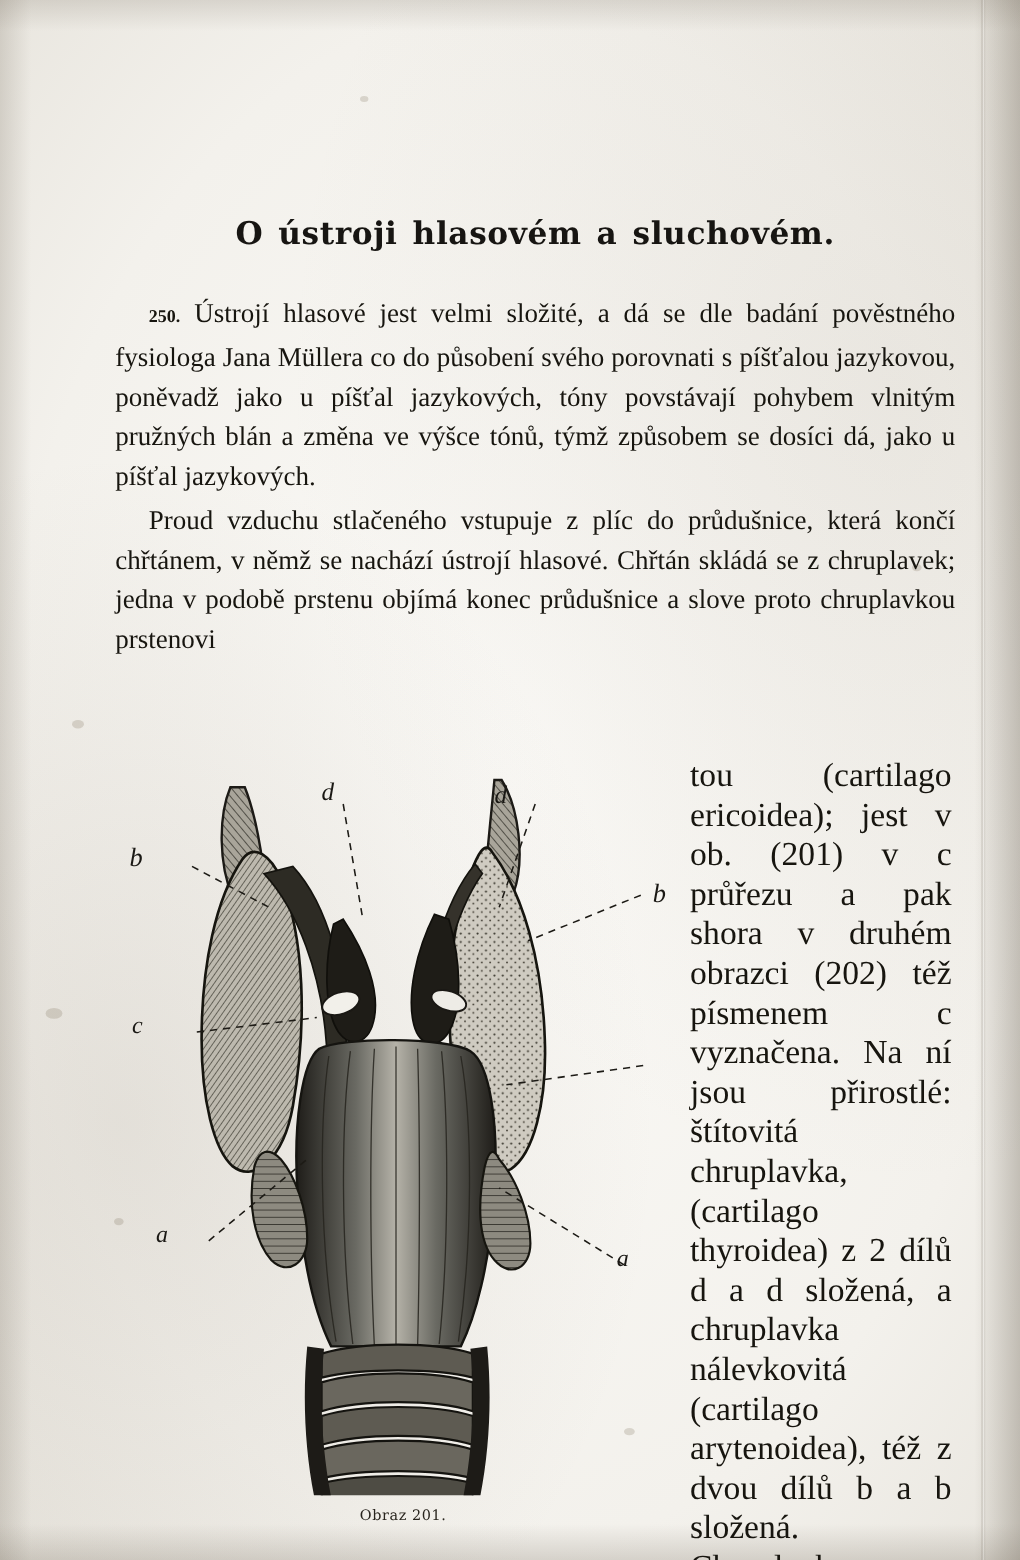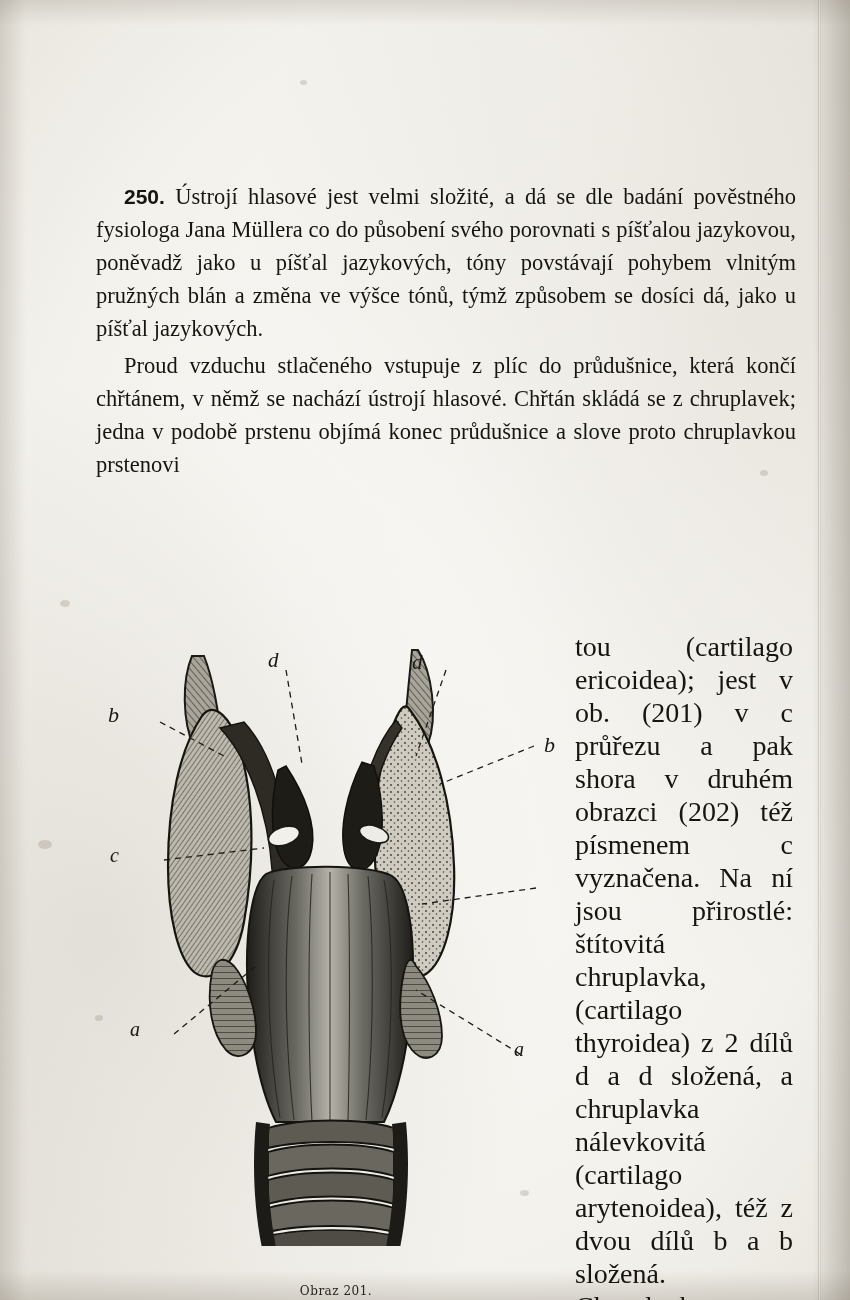--- a/index.html
+++ b/index.html
@@ -86,22 +86,22 @@
     text-justify: inter-word;
     hyphens: manual;
   }
   p.par2 {
     margin-top: 4px;
   }
   .indent { display: inline-block; width: 28px; }
 
   .parnum {
     font-weight: bold;
-    font-family: Liberation Sans, sans-serif;
-    font-size: 21px;
+    font-family: Liberation Serif, serif;
+    font-size: 15px;
   }
 
   .figure-caption {
     text-align: center;
     font-family: "DejaVu Serif", serif;
     font-size: 12px;
     letter-spacing: 0.5px;
     color: #28241d;
     margin-top: 6px;
   }
@@ -151,20 +151,21 @@
 
   <div class="speck" style="left:60px;  top:600px;  width:10px; height:7px;"></div>
   <div class="speck" style="left:38px;  top:840px;  width:14px; height:9px;"></div>
   <div class="speck" style="left:95px;  top:1015px; width:8px;  height:6px;"></div>
   <div class="speck" style="left:520px; top:1190px; width:9px;  height:6px;"></div>
   <div class="speck" style="left:300px; top:80px;   width:7px;  height:5px;"></div>
   <div class="speck" style="left:760px; top:470px;  width:8px;  height:6px;"></div>
 
   <div class="content">
 
+    <h1 class="title">O ústroji hlasovém a sluchovém.</h1>
 
     <p class="body-par">
       <span class="indent"></span><span class="parnum">250.</span>
       <span>Ústrojí hlasové jest velmi složité, a dá se dle badání pověstného fysiologa Jana Müllera co do působení svého porovnati s píšťalou jazykovou, poněvadž jako u píšťal jazykových, tóny povstávají pohybem vlnitým pružných blán a změna ve výšce tónů, týmž způsobem se dosíci dá, jako u píšťal jazykových.</span>
     </p>
 
     <p class="body-par par2">
       <span class="indent"></span><span>Proud vzduchu stlačeného vstupuje z plíc do průdušnice, která končí chřtánem, v němž se nachází ústrojí hlasové. Chřtán skládá se z chruplavek; jedna v podobě prstenu objímá konec průdušnice a slove proto chruplavkou prstenovi</span>
     </p>
 
@@ -276,18 +277,18 @@
       </svg>
 
       <div class="lbl" style="left:-8px; top:66px; font-size:22px;">b</div>
       <div class="lbl" style="left:152px; top:12px; font-size:21px;">d</div>
       <div class="lbl" style="left:296px; top:14px; font-size:21px;">d</div>
       <div class="lbl" style="left:428px; top:96px; font-size:22px;">b</div>
       <div class="lbl" style="left:-6px; top:208px; font-size:20px;">c</div>
       <div class="lbl" style="left:14px; top:382px; font-size:20px;">a</div>
       <div class="lbl" style="left:398px; top:402px; font-size:20px;">a</div>
 
-      <div class="figure-caption" style="position:absolute; left:120px; top:604px; width:200px;margin-top:44px;">Obraz 201.</div>
+      <div class="figure-caption" style="position:absolute; left:120px; top:576px; width:200px;margin-top:44px;">Obraz 201.</div>
     </div>
   </div>
 
 <p class="wrap-par" style="position: absolute; left: 575px; top: 630px; width: 218px;">tou (cartilago ericoidea); jest v ob. (201) v c průřezu a pak shora v druhém obrazci (202) též písmenem c vyznačena. Na ní jsou přirostlé: štítovitá chruplavka, (cartilago thyroidea) z 2 dílů d a d složená, a chruplavka nálevkovitá (cartilago arytenoidea), též z dvou dílů b a b složená. Chruplavka štítovitá dá se otáčeti okolo osy, v obr.</p>
   </div>
 
 </body></html>

